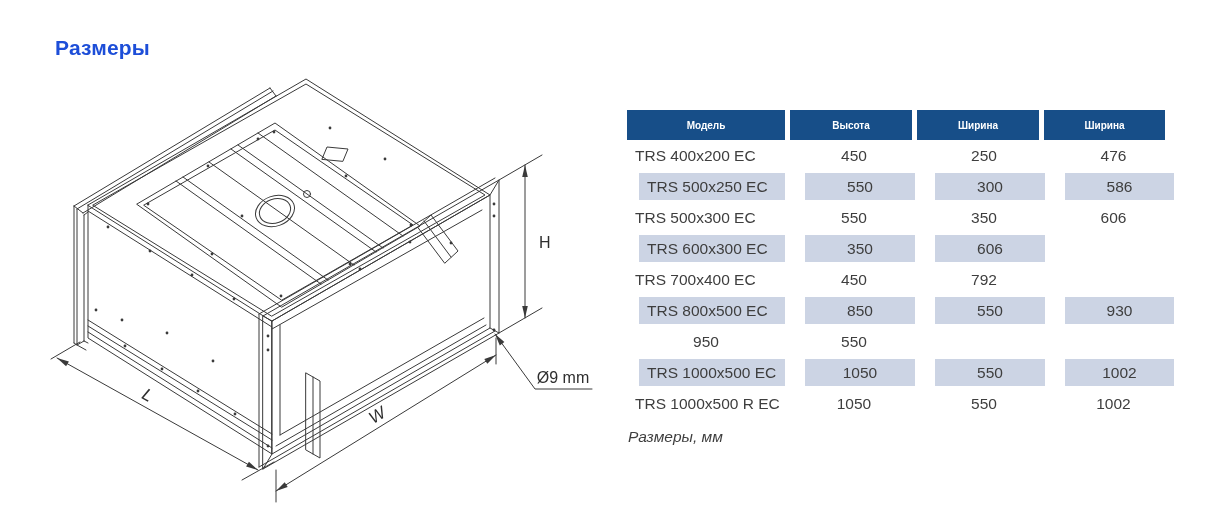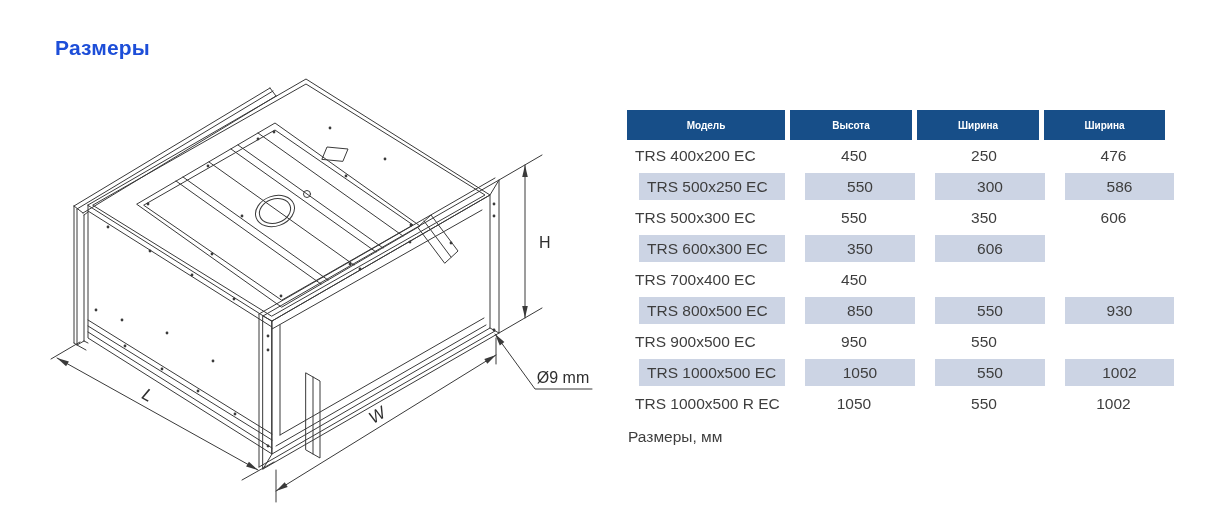--- a/index.html
+++ b/index.html
@@ -22,21 +22,21 @@
     height:30px;background:#174e88;color:#ffffff;font-weight:bold;font-size:10px;
     display:flex;align-items:center;justify-content:center;
   }
   .t-row{height:31px;gap:8px;}
   .t-row .cell{
     display:flex;align-items:center;justify-content:center;
     font-size:15.5px;color:#3e3e3e;height:27px;margin:2px 0;white-space:nowrap;
   }
   .t-row .model{justify-content:flex-start;padding-left:8px;}
   .t-row.stripe .cell{background:#ccd4e4;margin-left:12px;}
-  .footnote{margin-top:9px;font-size:15.5px;color:#3e3e3e;padding-left:1px;}
+  .footnote{margin-top:9px;font-size:15.5px;color:#3e3e3e;padding-left:1px;font-style:italic;}
 
   .dline{stroke:#3a3a3a;stroke-width:1;fill:none;stroke-linejoin:round;stroke-linecap:round;}
   .dfill{fill:#3a3a3a;stroke:none;}
   .dimtxt{fill:#2e2e2e;font-family:"Liberation Sans",sans-serif;}
 </style>
 </head>
 <body>
 
 <div class="page-title">Размеры</div>
 
@@ -209,29 +209,29 @@
         <div class="cell num">606</div>
       </div>
       <div class="t-row stripe">
         <div class="cell model">TRS 600x300 EC</div>
         <div class="cell num">350</div>
         <div class="cell num">606</div>
       </div>
       <div class="t-row">
         <div class="cell model">TRS 700x400 EC</div>
         <div class="cell num">450</div>
+        <div class="cell num">792</div>
       </div>
       <div class="t-row stripe">
         <div class="cell model">TRS 800x500 EC</div>
         <div class="cell num">850</div>
         <div class="cell num">550</div>
         <div class="cell num">930</div>
       </div>
       <div class="t-row">
-        <div class="cell model">TRS 900x500 EC</div>
         <div class="cell num">950</div>
         <div class="cell num">550</div>
       </div>
       <div class="t-row stripe">
         <div class="cell model">TRS 1000x500 EC</div>
         <div class="cell num">1050</div>
         <div class="cell num">550</div>
         <div class="cell num">1002</div>
       </div>
       <div class="t-row">

